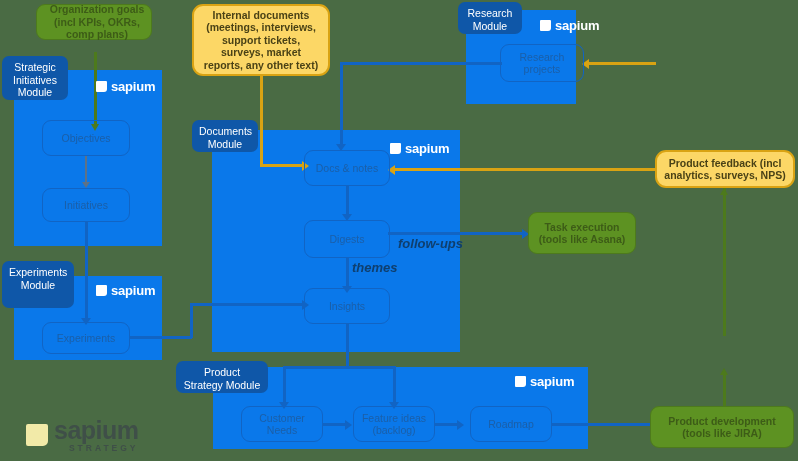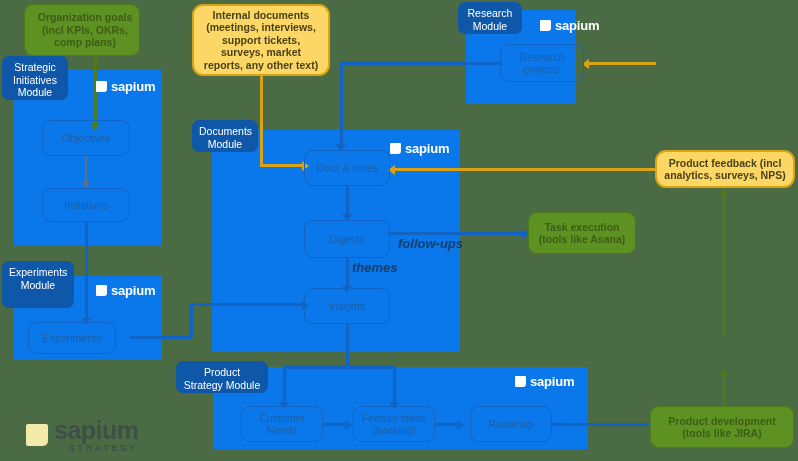--- a/index.html
+++ b/index.html
@@ -138,21 +138,21 @@
   #brand-logo .sub{
     font-size:8.5px;font-weight:bold;color:#3f4f48;letter-spacing:3px;
     text-align:right;margin-top:1px;
   }
 </style>
 </head>
 <body>
 
 <div id="canvas">
 
-  <div class="ext-green" style="left:24px;top:4px;width:116px;height:52px;padding-left:12px;">Organization goals (incl KPIs, OKRs, comp plans)</div>
+  <div class="ext-green" style="left:36px;top:4px;width:116px;height:36px;padding-left:12px;">Organization goals (incl KPIs, OKRs, comp plans)</div>
   <div class="ln green" style="left:94px;top:52px;width:2.5px;height:74px;"></div>
   <div class="arrow down green" style="left:90.5px;top:124px;"></div>
 
   <div class="ext-yellow" style="left:192px;top:4px;width:138px;height:72px;">Internal documents (meetings, interviews, support tickets, surveys, market reports, any other text)</div>
   <div class="ln yellow" style="left:260px;top:76px;width:2.5px;height:88px;"></div>
   <div class="ln yellow" style="left:260px;top:164px;width:44px;height:2.5px;"></div>
   <div class="arrow right blue" style="left:302px;top:160.5px;border-left-color:#d9a313;"></div>
 
   <div class="ln yellow" style="left:588px;top:62px;width:68px;height:2.5px;"></div>
   <div class="arrow left yellow" style="left:582px;top:58.5px;"></div>
@@ -175,21 +175,21 @@
   <div class="node" style="left:42px;top:188px;width:88px;height:34px;">Initiatives</div>
   <div class="ln blue" style="left:85px;top:222px;width:2.5px;height:98px;"></div>
   <div class="arrow down blue" style="left:81px;top:318px;"></div>
 
   <div class="module" style="left:14px;top:276px;width:148px;height:84px;"></div>
   <div class="sapium-mark" style="left:96px;top:283px;">
     <span class="glyph"></span>
     <span class="word">sapium</span>
   </div>
   <div class="module-badge" style="left:2px;top:261px;width:72px;height:47px;">Experiments Module</div>
-  <div class="node" style="left:28px;top:322px;width:88px;height:32px;">Experiments</div>
+  <div class="node" style="left:42px;top:322px;width:88px;height:32px;">Experiments</div>
 
   <div class="ln blue" style="left:130px;top:336px;width:62px;height:2.5px;"></div>
   <div class="ln blue" style="left:190px;top:303px;width:2.5px;height:35px;"></div>
   <div class="ln blue" style="left:190px;top:303px;width:114px;height:2.5px;"></div>
   <div class="arrow right blue" style="left:302px;top:299.5px;"></div>
 
   <div class="module" style="left:466px;top:10px;width:110px;height:94px;"></div>
   <div class="sapium-mark" style="left:540px;top:18px;">
     <span class="glyph"></span>
     <span class="word">sapium</span>

